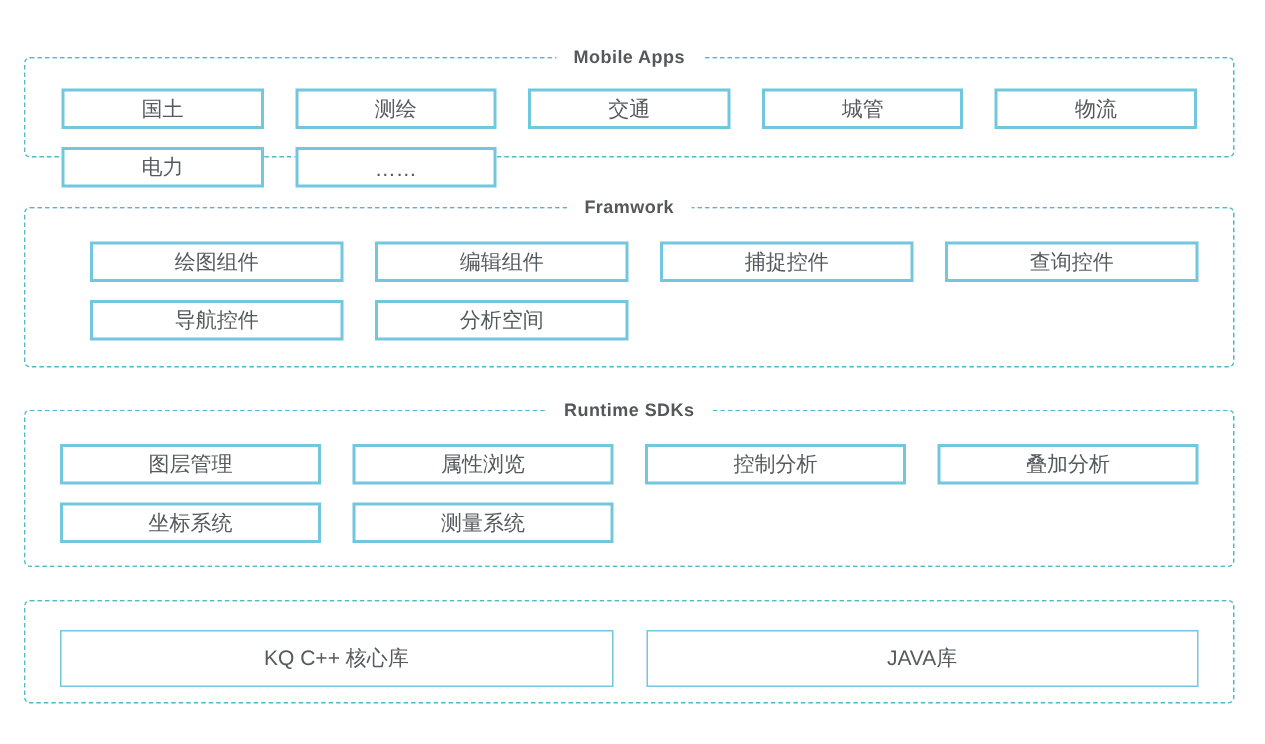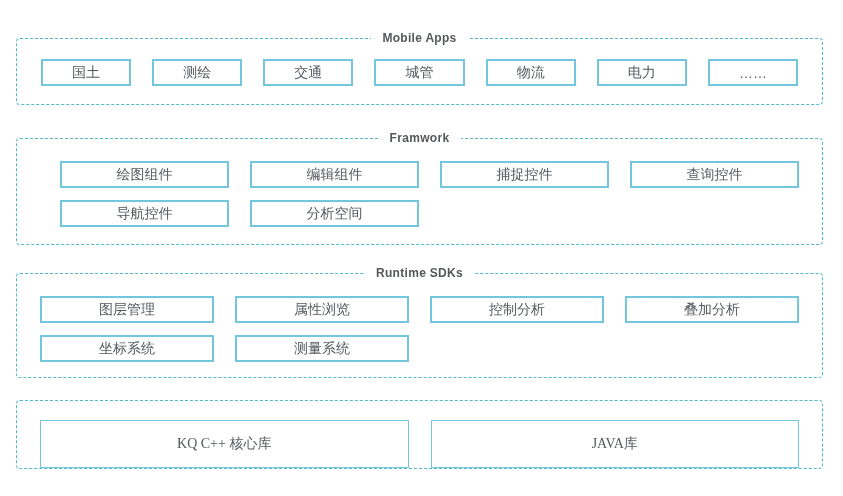--- a/index.html
+++ b/index.html
@@ -39,39 +39,38 @@
     font-weight:bold;
     line-height:27px;
     color:var(--title-color);
     white-space:nowrap;
     letter-spacing:0.3px;
   }
   .grid{
     display:grid;
     gap:12px 21px;
   }
-  .g7{grid-template-columns:repeat(7,1fr);margin:20px 24px 0;}
+  .g7{grid-template-columns:repeat(5,1fr);margin:20px 24px 0;}
   .g3{grid-template-columns:repeat(4,1fr);margin:22px 23px 0;}
   .g4{grid-template-columns:repeat(4,1fr);margin:22px 23px 0;}
   .g2{grid-template-columns:repeat(2,1fr);gap:12px 22px;margin:19px 23px 0;}
   .box{
     border:2px solid var(--box-border);
     background:var(--bg);
     color:var(--text-color);
     font-size:14px;
     height:27px;
     display:flex;
     align-items:center;
     justify-content:center;
     white-space:nowrap;
   }
   .g2 .box{
     border-width:1px;
-    height:48px;
-    font-family:Liberation Serif, serif;
+    height:38px;
   }
 </style>
 </head>
 <body>
 
 <div class="stage">
 
   <div class="section" id="section-mobile-apps">
     <div class="section-title">Mobile Apps</div>
     <div class="grid g7">

